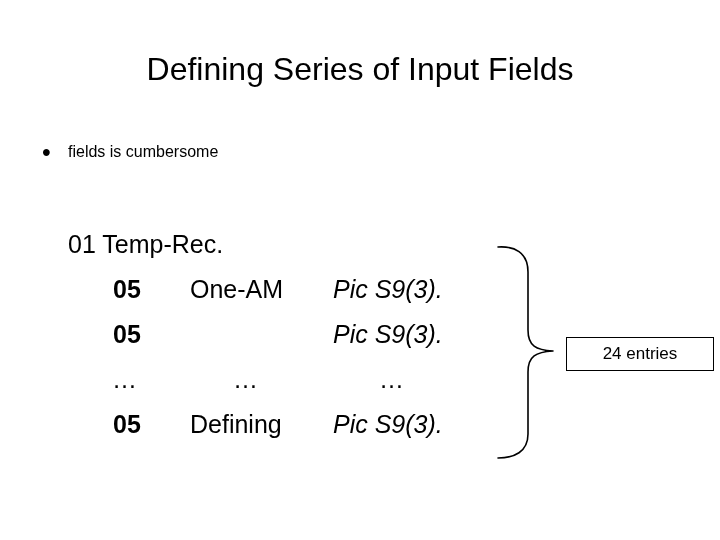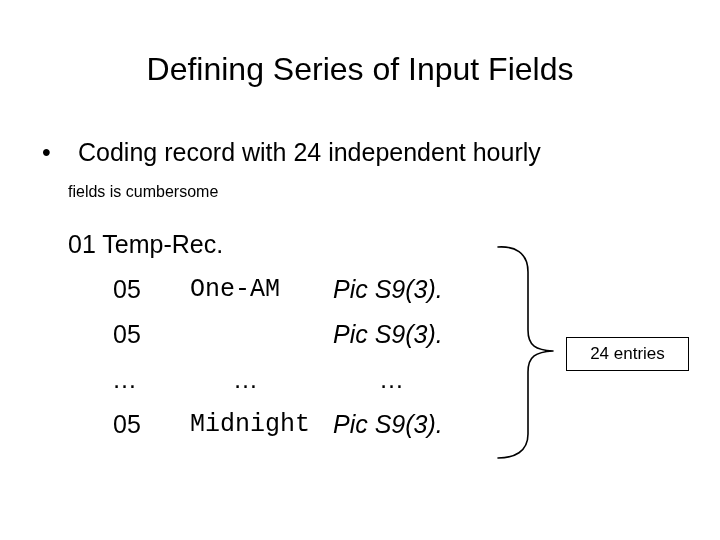--- a/index.html
+++ b/index.html
@@ -80,26 +80,26 @@
     line-height: 45px;
     white-space: nowrap;
   }
   .code-line.record {
     padding-left: 68px;
   }
   .col-level {
     position: absolute;
     left: 113px;
     top: 0;
+    font-weight: bold;
   }
   .col-name {
     position: absolute;
     left: 190px;
     top: 0;
-    font-family: Liberation Mono, monospace;
   }
   .col-pic {
     position: absolute;
     left: 333px;
     top: 0;
     font-style: italic;
   }
   .ell-1 { position: absolute; left: 112px; top: 0; }
   .ell-2 { position: absolute; left: 233px; top: 0; }
   .ell-3 { position: absolute; left: 379px; top: 0; }
@@ -114,21 +114,21 @@
   }
   .brace-wrap svg {
     display: block;
   }
 
   
   .callout-box {
     position: absolute;
     left: 566px;
     top: 337px;
-    width: 123px;
+    width: 148px;
     height: 34px;
     border: 1px solid #000000;
     box-sizing: border-box;
     display: flex;
     align-items: center;
     justify-content: center;
     background: #ffffff;
   }
   .callout-label {
     font-size: 17px;
@@ -139,21 +139,20 @@
 </head>
 <body>
 
 <div class="slide">
 
   <div class="slide-title">Defining Series of Input Fields</div>
 
   <div class="body-block">
     <div class="bullet-row">
       <span class="bullet-mark">•</span>
-      <span class="bullet-text">Coding record with 24 independent hourly</span>
     </div>
     <div class="bullet-cont">fields is cumbersome</div>
   </div>
 
   <div class="code-listing">
 
     <div class="code-line record">01 Temp-Rec.</div>
 
     <div class="code-line">
       <span class="col-level">05</span>
@@ -167,21 +166,21 @@
     </div>
 
     <div class="code-line">
       <span class="ell-1">…</span>
       <span class="ell-2">…</span>
       <span class="ell-3">…</span>
     </div>
 
     <div class="code-line">
       <span class="col-level">05</span>
-      <span class="col-name">Midnight</span>
+      <span class="col-name">Defining</span>
       <span class="col-pic">Pic S9(3).</span>
     </div>
 
   </div>
 
   <div class="brace-wrap">
     <svg width="80" height="230" viewBox="0 0 80 230" aria-hidden="true">
       <path d="M 8 9
                C 24 8, 38 14, 38 34
                L 38 92

